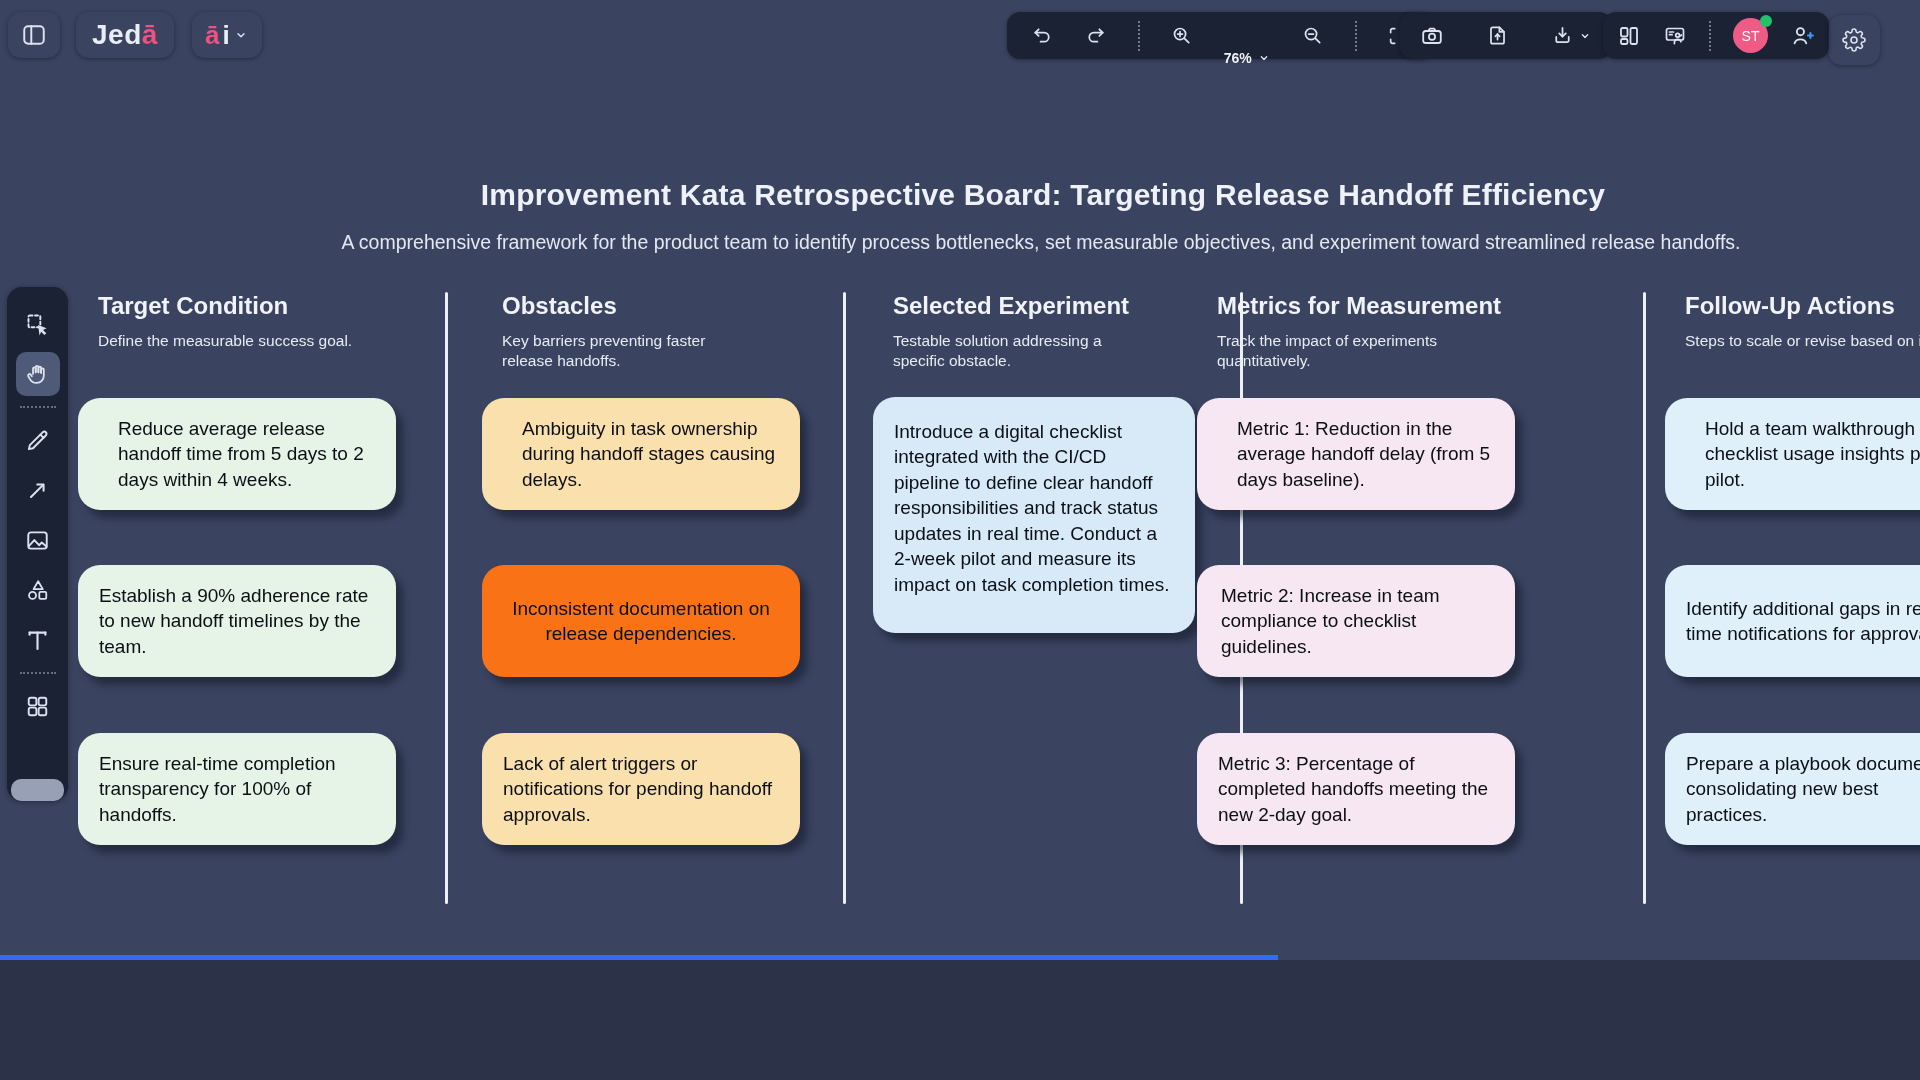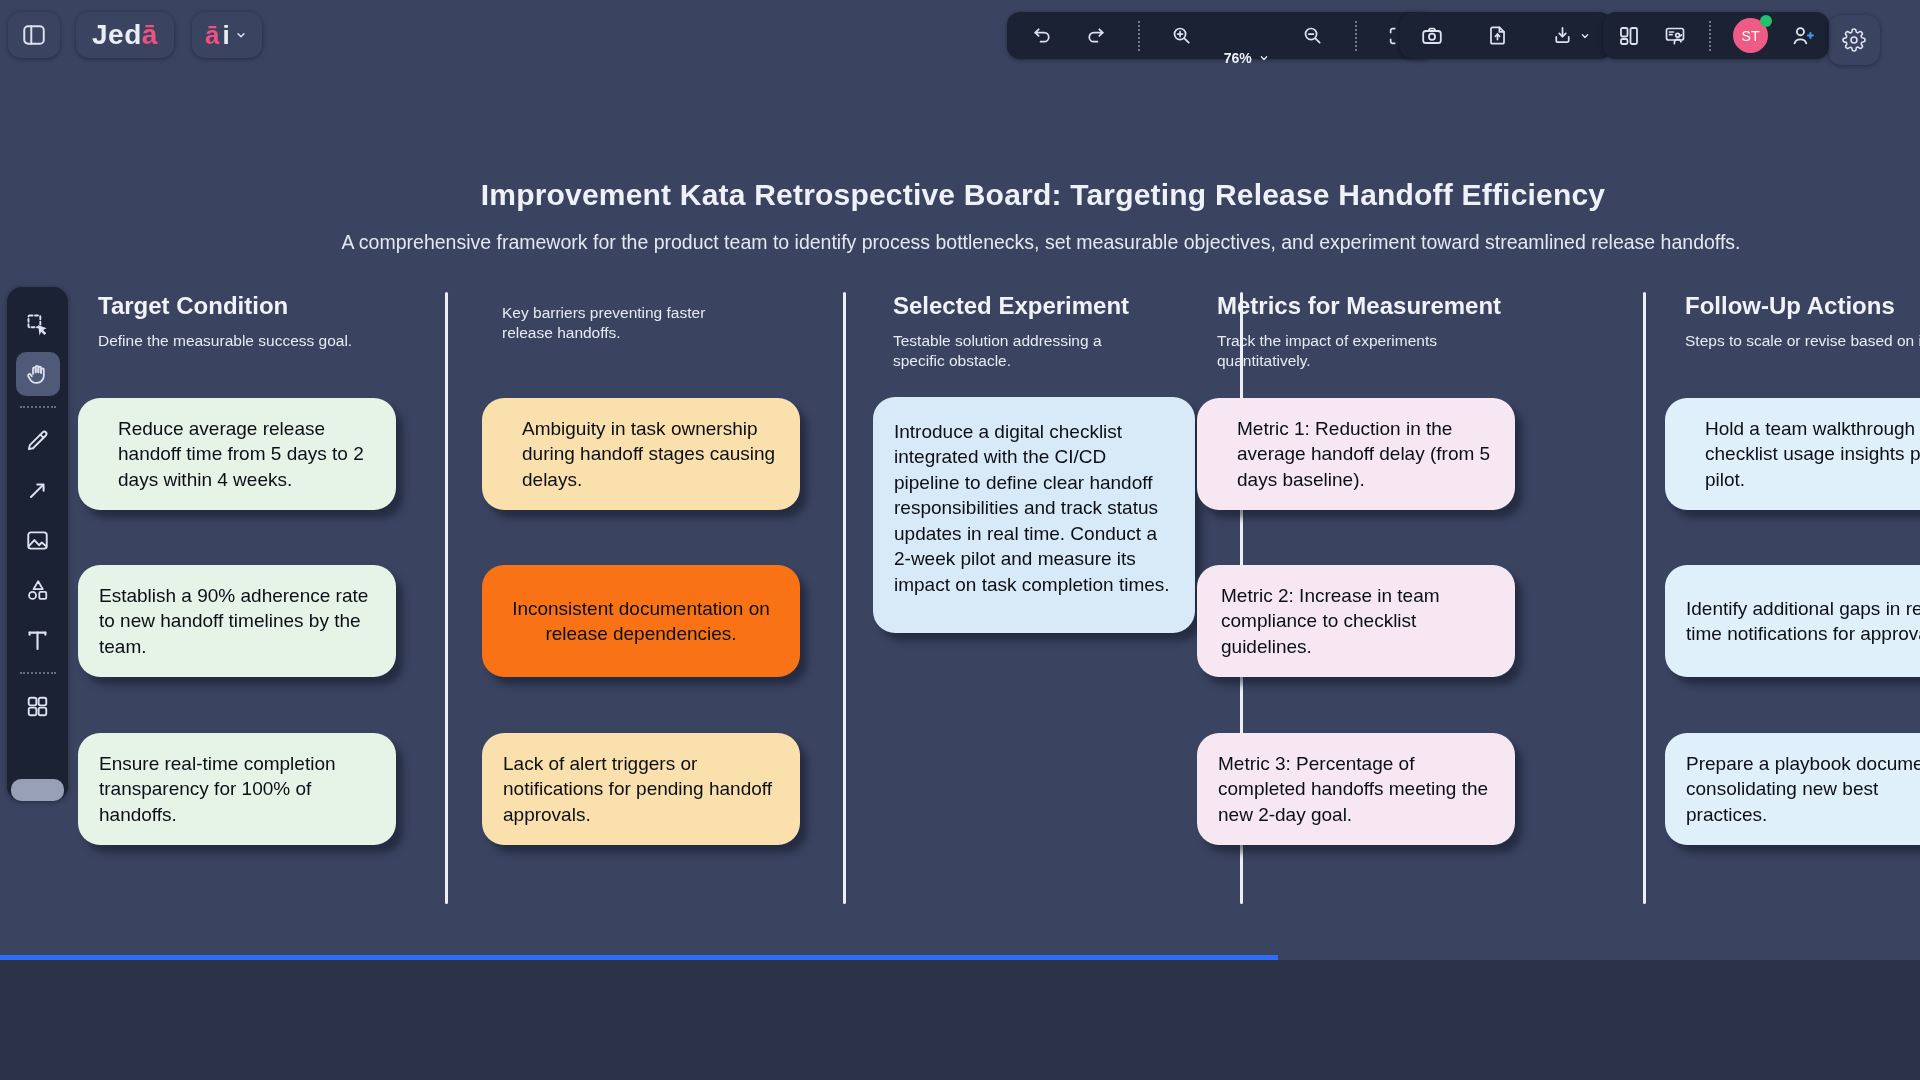--- a/index.html
+++ b/index.html
@@ -332,20 +332,21 @@
       </div>
     <div class="card r2" style="background-color: rgb(230, 244, 232);">
         <span>Establish a 90% adherence rate to new handoff timelines by the team.</span>
       </div>
     <div class="card r3" style="background-color: rgb(230, 244, 232);">
         <span>Ensure real-time completion transparency for 100% of handoffs.</span>
       </div>
   </div>
 
   <div class="column" style="left:482px;">
+    <div class="col-title">Obstacles</div>
     <div class="col-desc">Key barriers preventing faster release handoffs.</div>
     <div class="card r1" style="background-color: rgb(250, 224, 172);">
         <span>Ambiguity in task ownership during handoff stages causing delays.</span>
       </div>
     <div class="card r2" style="background-color: #f97316; text-align: center;">
         <span>Inconsistent documentation on release dependencies.</span>
       </div>
     <div class="card r3" style="background-color: rgb(250, 224, 172);">
         <span>Lack of alert triggers or notifications for pending handoff approvals.</span>
       </div>

